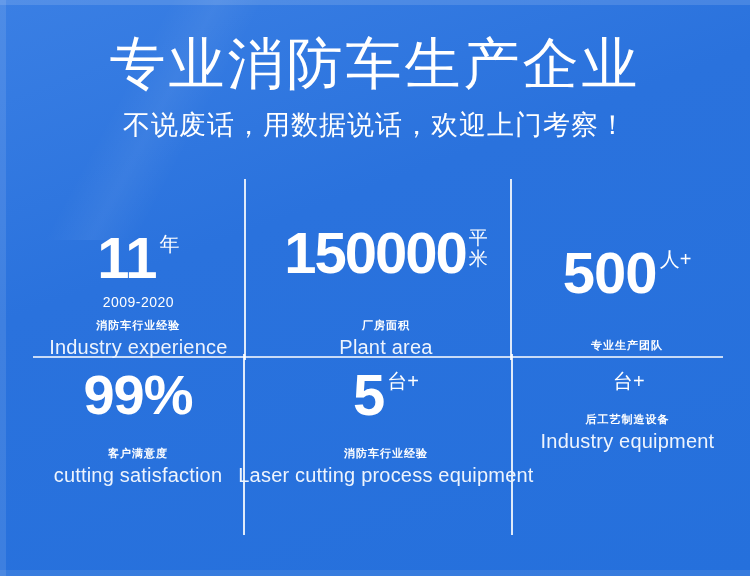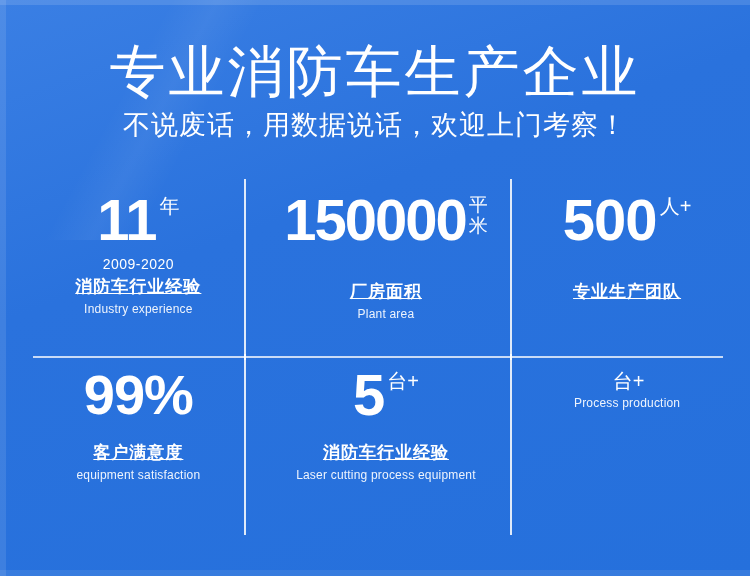--- a/index.html
+++ b/index.html
@@ -51,34 +51,34 @@
     position: absolute;
     left: -40px; top: -60px;
     width: 420px; height: 300px;
     background: linear-gradient(118deg, rgba(255,255,255,0.00) 42%, rgba(255,255,255,0.055) 50%, rgba(255,255,255,0.00) 58%);
     pointer-events: none;
   }
 
   
   .head {
     position: absolute;
-    top: 40px; left: 0;
+    top: 32px; left: 0;
     width: 750px;
     text-align: center;
   }
   .title {
     color: #ffffff;
     font-size: 56px;
     line-height: 64px;
     letter-spacing: 3px;
     font-weight: 400;
     white-space: nowrap;
   }
   .subtitle {
-    margin-top: 4px;
+    margin-top: 12px;
     color: #ffffff;
     font-size: 27px;
     line-height: 34px;
     letter-spacing: 1px;
     font-weight: 400;
     white-space: nowrap;
   }
 
   
   .grid {
@@ -86,21 +86,21 @@
     left: 33px;
     top: 183px;
     width: 690px;
     height: 362px;
   }
   .row {
     display: flex;
     width: 690px;
     height: 173px;
   }
-  .row-top { height: 173px; }
+  .row-top { height: 173px; align-items: flex-end; }
   .row-bottom { height: 173px; text-align: right; }
 
   .hdiv {
     width: 690px;
     height: 2px;
     background: rgba(255,255,255,0.75);
   }
 
   .cell {
     position: relative;
@@ -163,31 +163,30 @@
 
   .sub-years {
     color: #ffffff;
     font-size: 14px;
     line-height: 18px;
     margin-top: 4px;
     letter-spacing: 0.5px;
   }
   .label-cn {
     color: #ffffff;
-    font-size: 17px;
+    font-size: 11px;
     line-height: 22px;
     font-weight: 700;
     margin-top: 6px;
     letter-spacing: 1px;
     white-space: nowrap;
-    text-decoration: underline;
   }
   .label-en {
     color: #eef4fd;
-    font-size: 12px;
+    font-size: 20px;
     line-height: 18px;
     margin-top: 2px;
     font-weight: 400;
     letter-spacing: 0.2px;
     white-space: nowrap;
   }
 
   
   .cell-1 .label-cn { margin-top: 3px; }
   .cell-2 .label-cn, .cell-3 .label-cn { margin-top: 30px; }
@@ -250,39 +249,40 @@
 
     <div class="hdiv"></div>
 
     <div class="row row-bottom">
 
       <div class="cell cell-4">
         <div class="numline">
           <span class="bignum">99%</span>
         </div>
         <div class="label-cn">客户满意度</div>
-        <div class="label-en">equipment satisfaction</div>
+        <div class="label-en">cutting satisfaction</div>
       </div>
 
       <div class="vdiv"></div>
 
       <div class="cell cell-5">
         <div class="numline">
           <span class="bignum">5</span>
           <span class="unit">台+</span>
         </div>
         <div class="label-cn">消防车行业经验</div>
         <div class="label-en">Laser cutting process equipment</div>
       </div>
 
       <div class="vdiv"></div>
 
       <div class="cell cell-6">
         <div class="numline">
           <span class="unit">台+</span>
         </div>
-        <div class="label-en">Process production</div>
+        <div class="label-cn">后工艺制造设备</div>
+        <div class="label-en">Industry equipment</div>
       </div>
 
     </div>
 
   </div>
 </div>
 
 </body></html>

